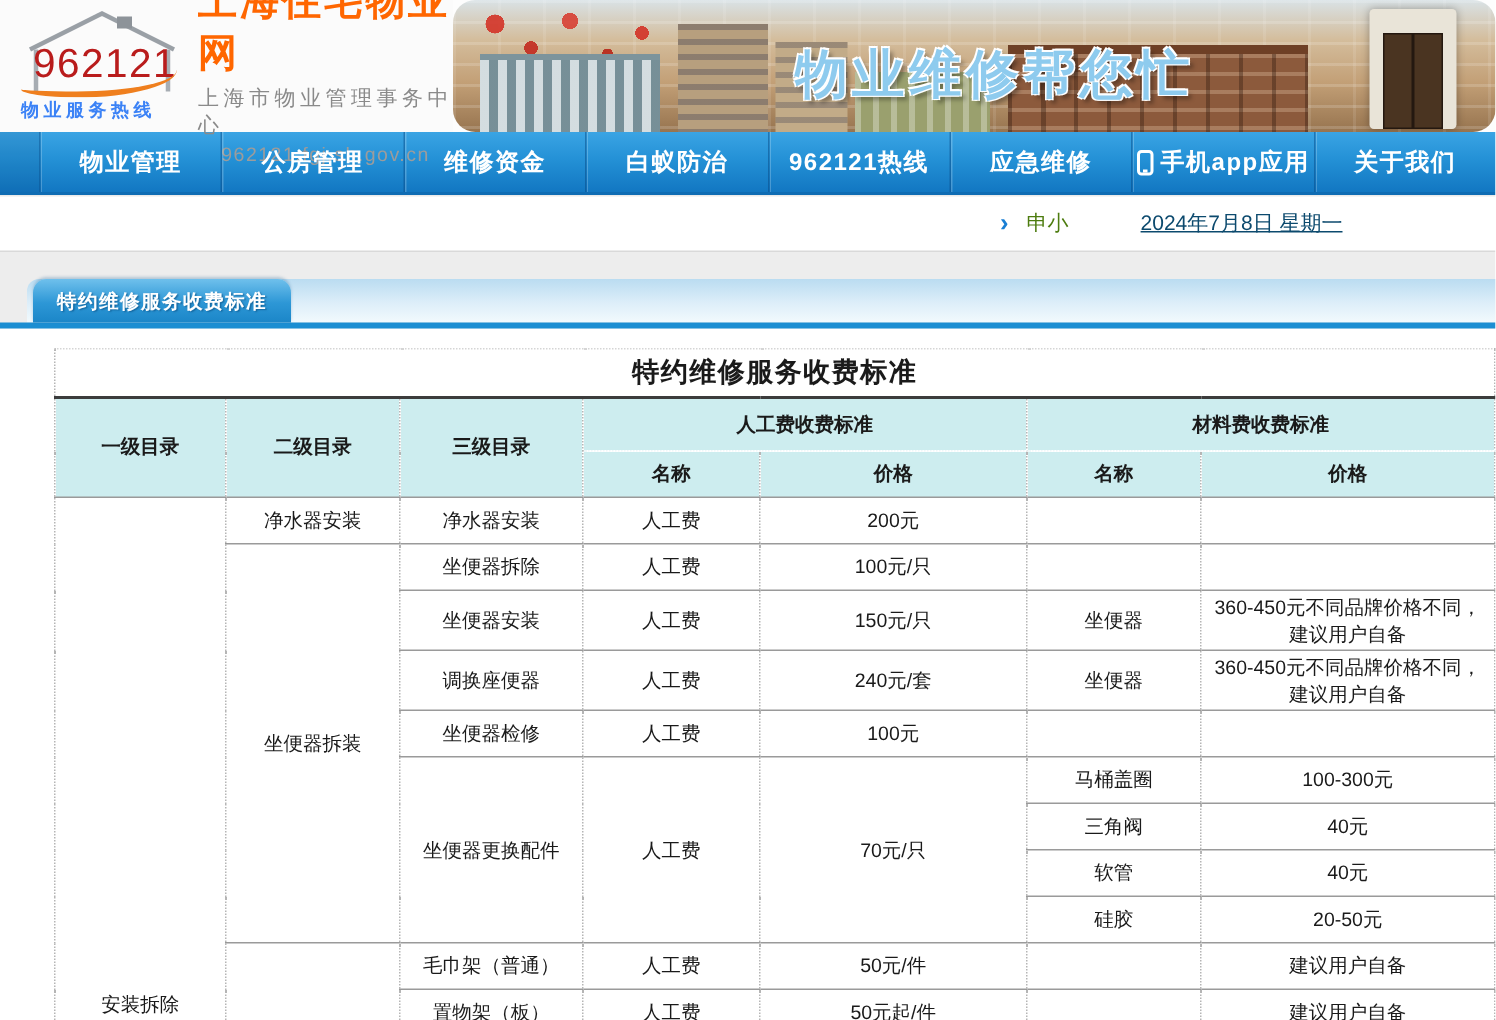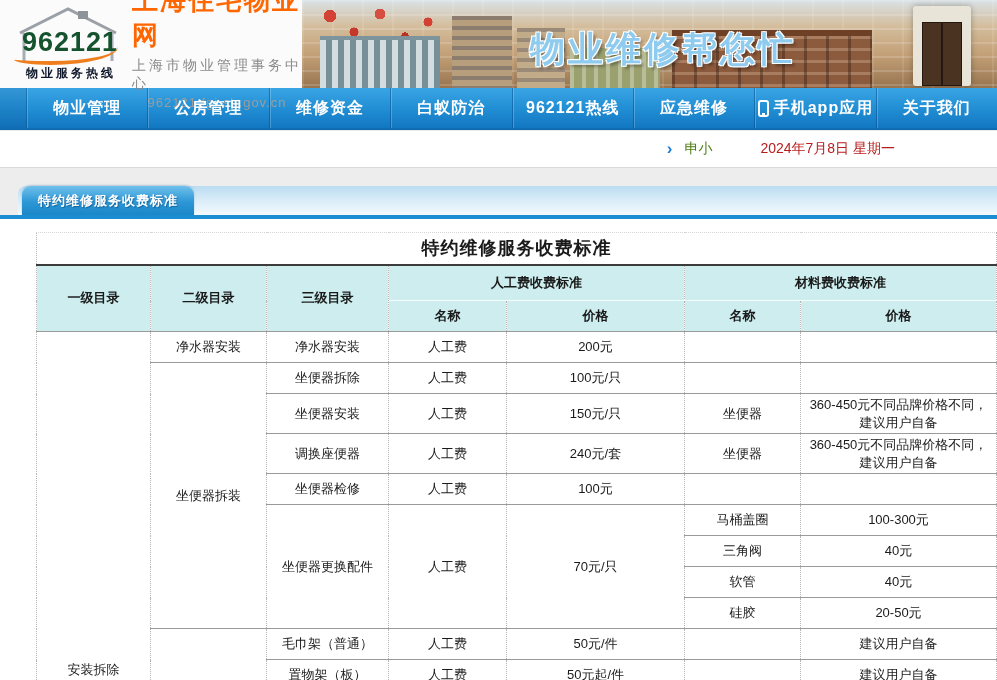--- a/index.html
+++ b/index.html
@@ -5,34 +5,34 @@
   * { margin:0; padding:0; box-sizing:border-box; }
   html,body { width:997px; height:680px; overflow:hidden; background:#fff;
               font-family:"Liberation Sans","DejaVu Sans",sans-serif; }
   .page { width:997px; height:680px; position:relative; background:#fff; }
 
   
   .top-header { height:88px; display:flex; background:#fdfdfd; }
   .brand-block { width:302px; display:flex; align-items:center; padding-left:14px; background:#fbfbfb; }
   .logo-box { position:relative; width:108px; height:78px; flex:0 0 auto; }
   .logo-roof { position:absolute; left:2px; top:0; }
-  .logo-number { position:absolute; left:8px; top:22px; font-size:27px; font-weight:bold;
-                 color:#14532d; letter-spacing:1px; }
+  .logo-number { position:absolute; left:8px; top:22px; font-size:27px; font-weight:normal;
+                 color:#b91c1c; letter-spacing:1px; }
   .logo-swoosh { position:absolute; left:0px; top:34px; width:104px; height:26px;
                  border-bottom:4px solid #ef7f1e; border-radius:0 0 90% 50%/0 0 100% 30%; }
-  .logo-hotline { position:absolute; left:12px; top:60px; font-size:12px; font-weight:bold;
-                  color:#0f172a; letter-spacing:3px; white-space:nowrap; }
+  .logo-hotline { position:absolute; left:0; top:60px; font-size:12px; font-weight:bold;
+                  color:#3b82f6; letter-spacing:3px; white-space:nowrap; }
   .site-id { margin-left:10px; padding-top:4px; }
   .site-title { font-size:26px; font-weight:bold; color:#ff6600; letter-spacing:2px; }
   .site-subtitle { font-size:14px; color:#8a8a8a; letter-spacing:3px; margin-top:4px; }
   .site-url { font-size:13px; color:#9c9c9c; letter-spacing:1px; margin-top:2px; text-align:center; }
 
   
   .banner { flex:1; position:relative; overflow:hidden;
-            background:linear-gradient(180deg,#d9e2e6 0%,#d4bd9c 30%,#c3a077 62%,#97744f 100%); }
+            background:linear-gradient(180deg,#d9e2e6 0%,#d4bd9c 30%,#c3a077 62%,#97744f 100%);border-radius:15px; }
   .brickwall { position:absolute; inset:0;
      background:
        repeating-linear-gradient(180deg, rgba(255,255,255,.16) 0 2px, transparent 2px 14px),
        repeating-linear-gradient(90deg, rgba(255,255,255,.10) 0 2px, transparent 2px 30px); }
   .bld { position:absolute; bottom:0; }
   .bld-glass { left:18px; width:120px; height:52px; background:#9fb3ba;
      background-image:repeating-linear-gradient(90deg, rgba(255,255,255,.55) 0 6px, rgba(70,100,110,.45) 6px 12px);
      border-top:4px solid #7d949c; }
   .bld-tower1 { left:150px; width:60px; height:72px; background:#b79f7e;
      background-image:repeating-linear-gradient(180deg, rgba(60,60,80,.35) 0 4px, transparent 4px 10px); }
@@ -73,21 +73,21 @@
               text-decoration:none; cursor:pointer; white-space:nowrap; }
   .phone-glyph { display:inline-block; width:11px; height:17px; border:2px solid #fff;
                  border-radius:3px; margin-right:5px; position:relative; }
   .phone-glyph::after { content:""; position:absolute; left:2px; bottom:0px; width:3px; height:2px; background:#fff; }
 
   
   .info-strip { height:38px; background:#fff; border-top:1px solid #eaeaea; border-bottom:1px solid #d9d9d9;
                 display:flex; align-items:center; justify-content:flex-end; padding-right:102px; }
   .ann-arrow { color:#1a7fd4; font-weight:bold; font-size:17px; margin-right:12px; }
   .ann-text { color:#4d7c0f; font-size:14px; margin-right:48px; cursor:pointer; }
-  .date-text { color:#b91c1c; font-size:14px; }
+  .date-text { color:#0c4a6e; font-size:14px;text-decoration:underline; }
 
   .gray-gap { height:18px; background:#ededed; }
 
   
   .tab-bar { height:33px; position:relative; background:#ededed; }
   .tab-strip { position:absolute; left:18px; right:0; top:0; bottom:4px;
                background:linear-gradient(180deg,#badcf1 0%,#ddeef9 55%,#f2fafd 100%);
                border-radius:8px 0 0 0; }
   .tab-line { position:absolute; left:0; right:0; bottom:0; height:4px; background:#1b8ed2; }
   .tab-active { position:absolute; left:22px; bottom:4px; height:29px; padding:0 16px;

